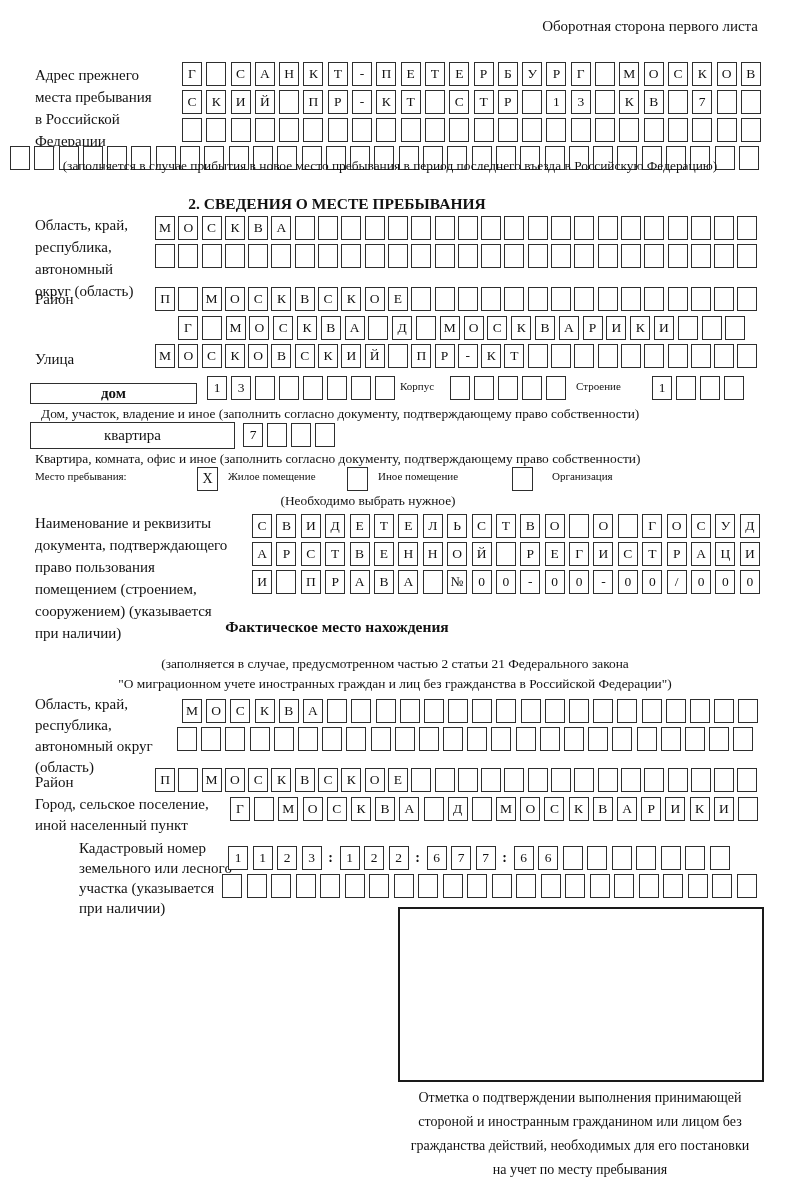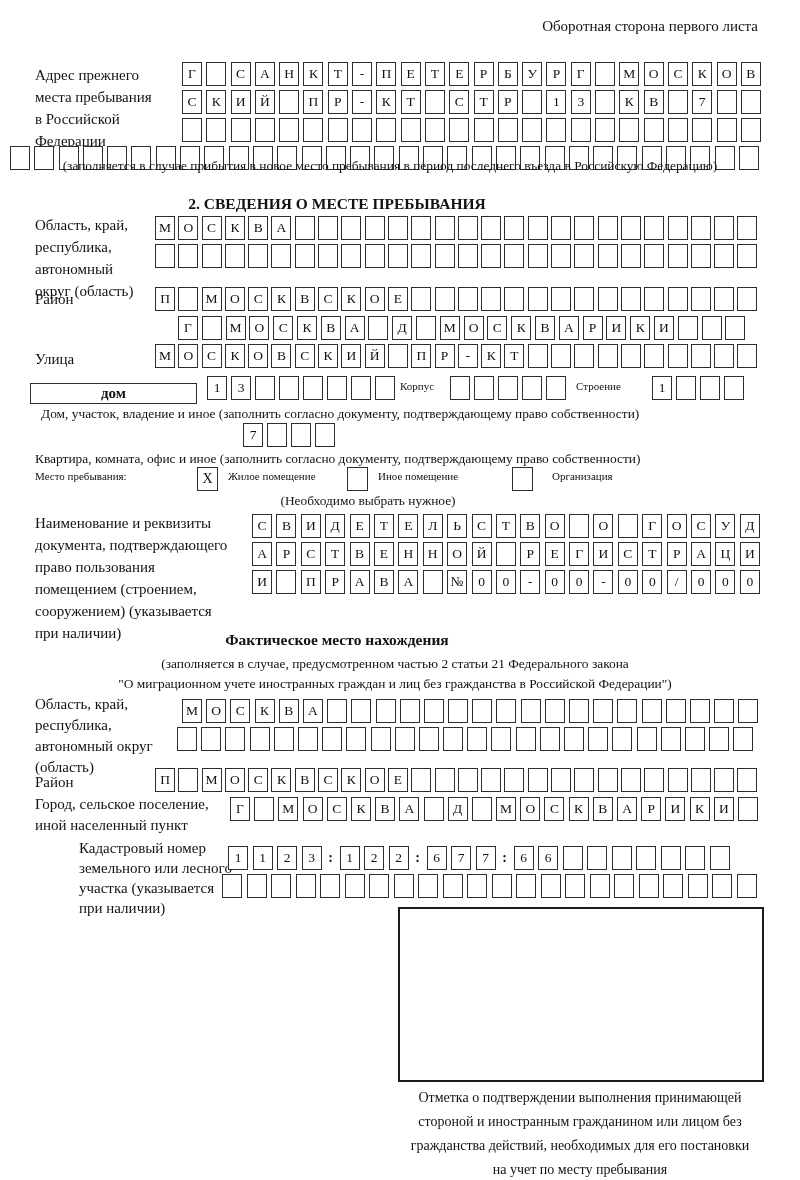--- a/index.html
+++ b/index.html
@@ -330,20 +330,21 @@
     </div>
   <div class="inline-lbl" style="left:576px;top:380px;">Строение</div>
   <div class="boxrow g40" style="left:652px;top:376px;">
       <span class="cell">1</span>
       <span class="cell"></span>
       <span class="cell"></span>
       <span class="cell"></span>
     </div>
   <div class="note left" style="left:41px;top:406px;">Дом, участок, владение и иное (заполнить согласно документу, подтверждающему право собственности)</div>
 
+  <div class="labelbox" style="left:30px;top:422px;width:205px;height:27px;">квартира</div>
   <div class="boxrow g40" style="left:243px;top:423px;">
       <span class="cell">7</span>
       <span class="cell"></span>
       <span class="cell"></span>
       <span class="cell"></span>
     </div>
   <div class="note left" style="left:35px;top:451px;">Квартира, комната, офис и иное (заполнить согласно документу, подтверждающему право собственности)</div>
 
   <div class="inline-lbl" style="left:35px;top:470px;">Место пребывания:</div>
   <div class="checkbox" style="left:197px;top:467px;">X</div>
@@ -423,21 +424,21 @@
       <span class="cell">0</span>
       <span class="cell">-</span>
       <span class="cell">0</span>
       <span class="cell">0</span>
       <span class="cell">/</span>
       <span class="cell">0</span>
       <span class="cell">0</span>
       <span class="cell">0</span>
     </div>
 
-  <div class="heading" style="top:631px;">Фактическое место нахождения</div>
+  <div class="heading" style="top:618px;">Фактическое место нахождения</div>
   <div class="note" style="left:0;top:656px;width:790px;">(заполняется в случае, предусмотренном частью 2 статьи 21 Федерального закона</div>
   <div class="note" style="left:0;top:676px;width:790px;">"О миграционном учете иностранных граждан и лиц без гражданства в Российской Федерации")</div>
 
   <div class="lbl lh21" style="left:35px;top:694px;width:145px;">Область, край,
 республика,
 автономный округ
 (область)</div>
   <div class="boxrow g42" style="left:182px;top:699px;">
       <span class="cell">М</span>
       <span class="cell">О</span>

